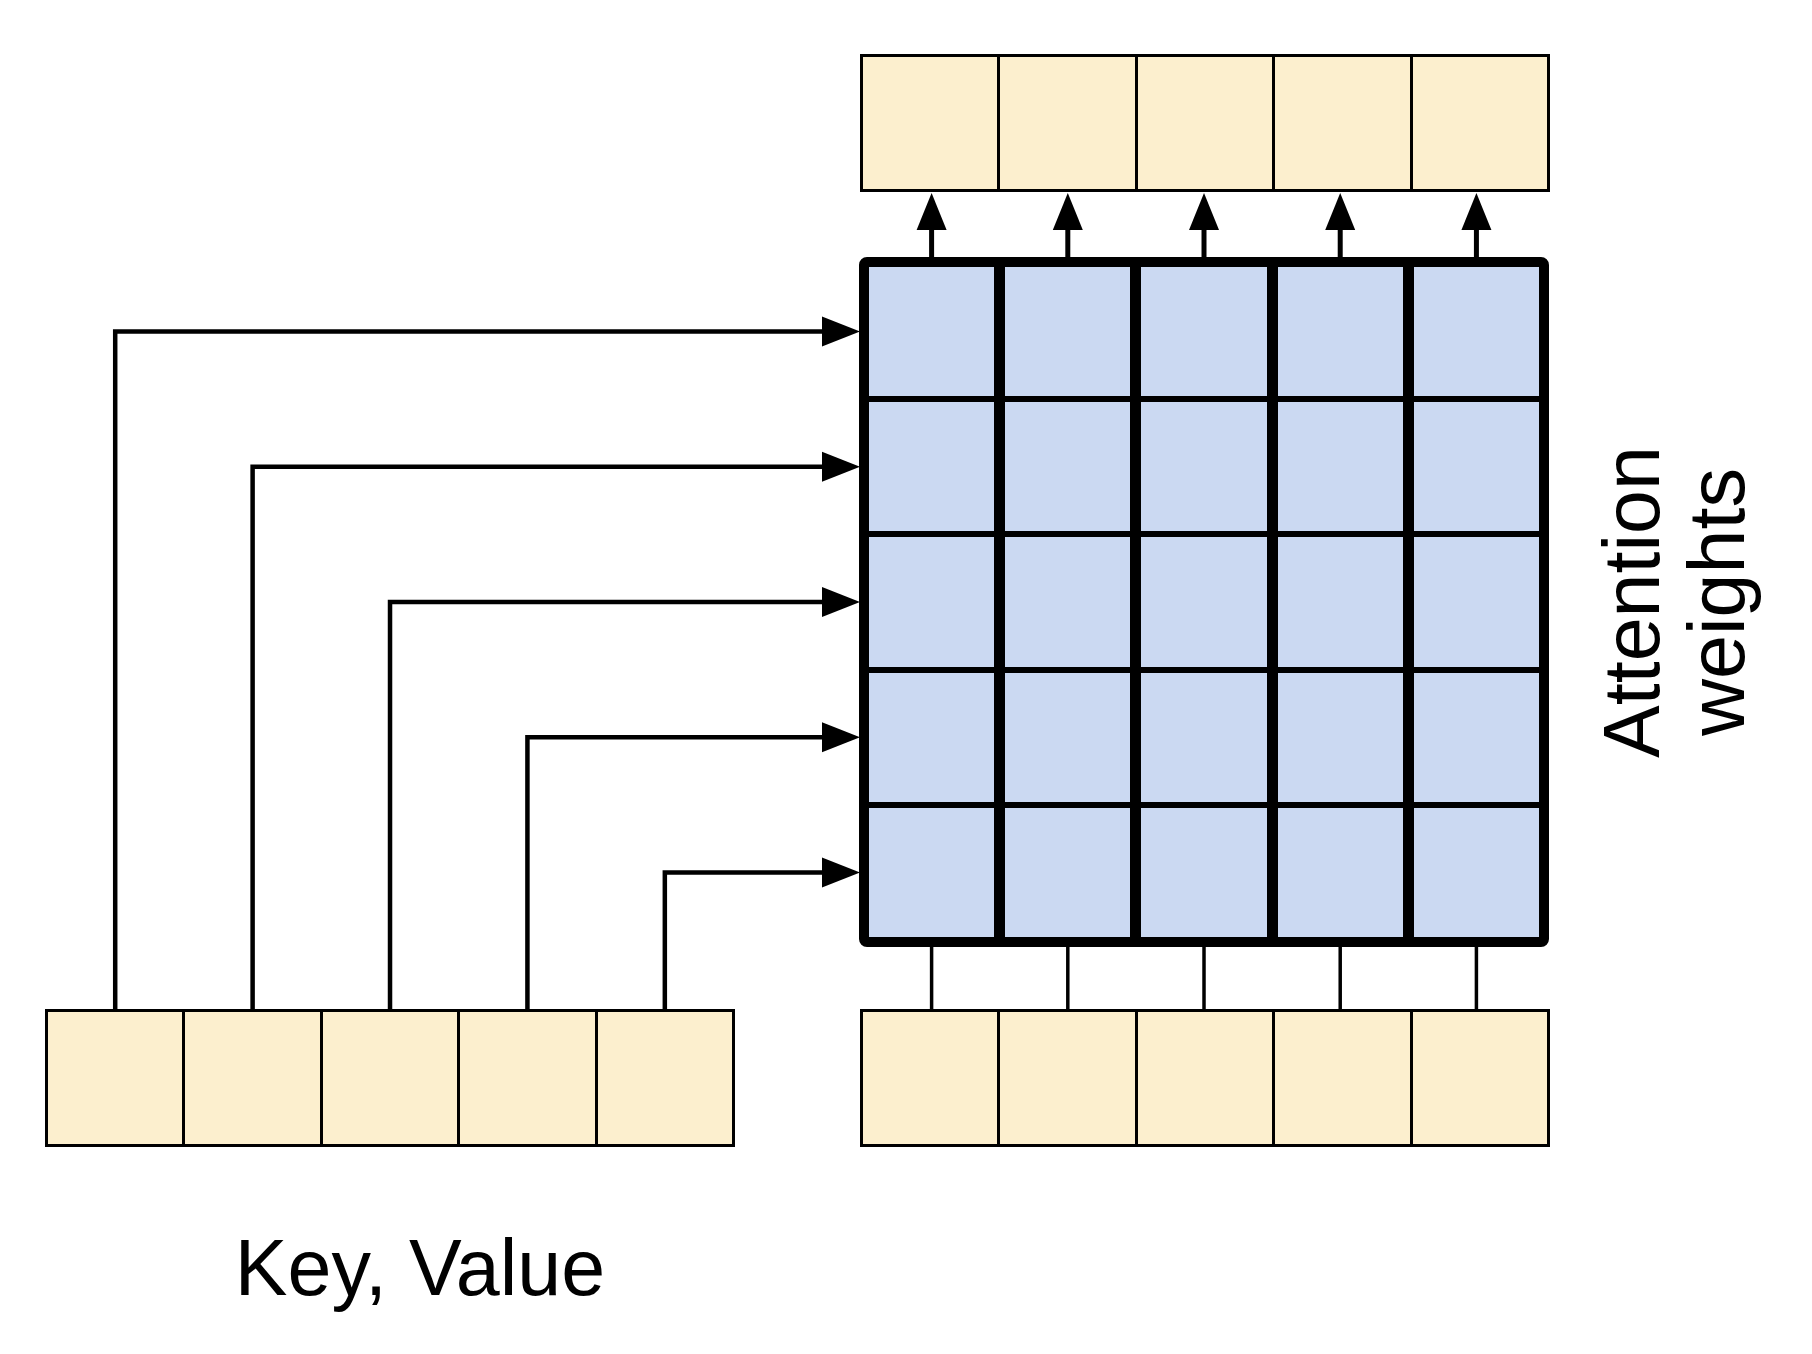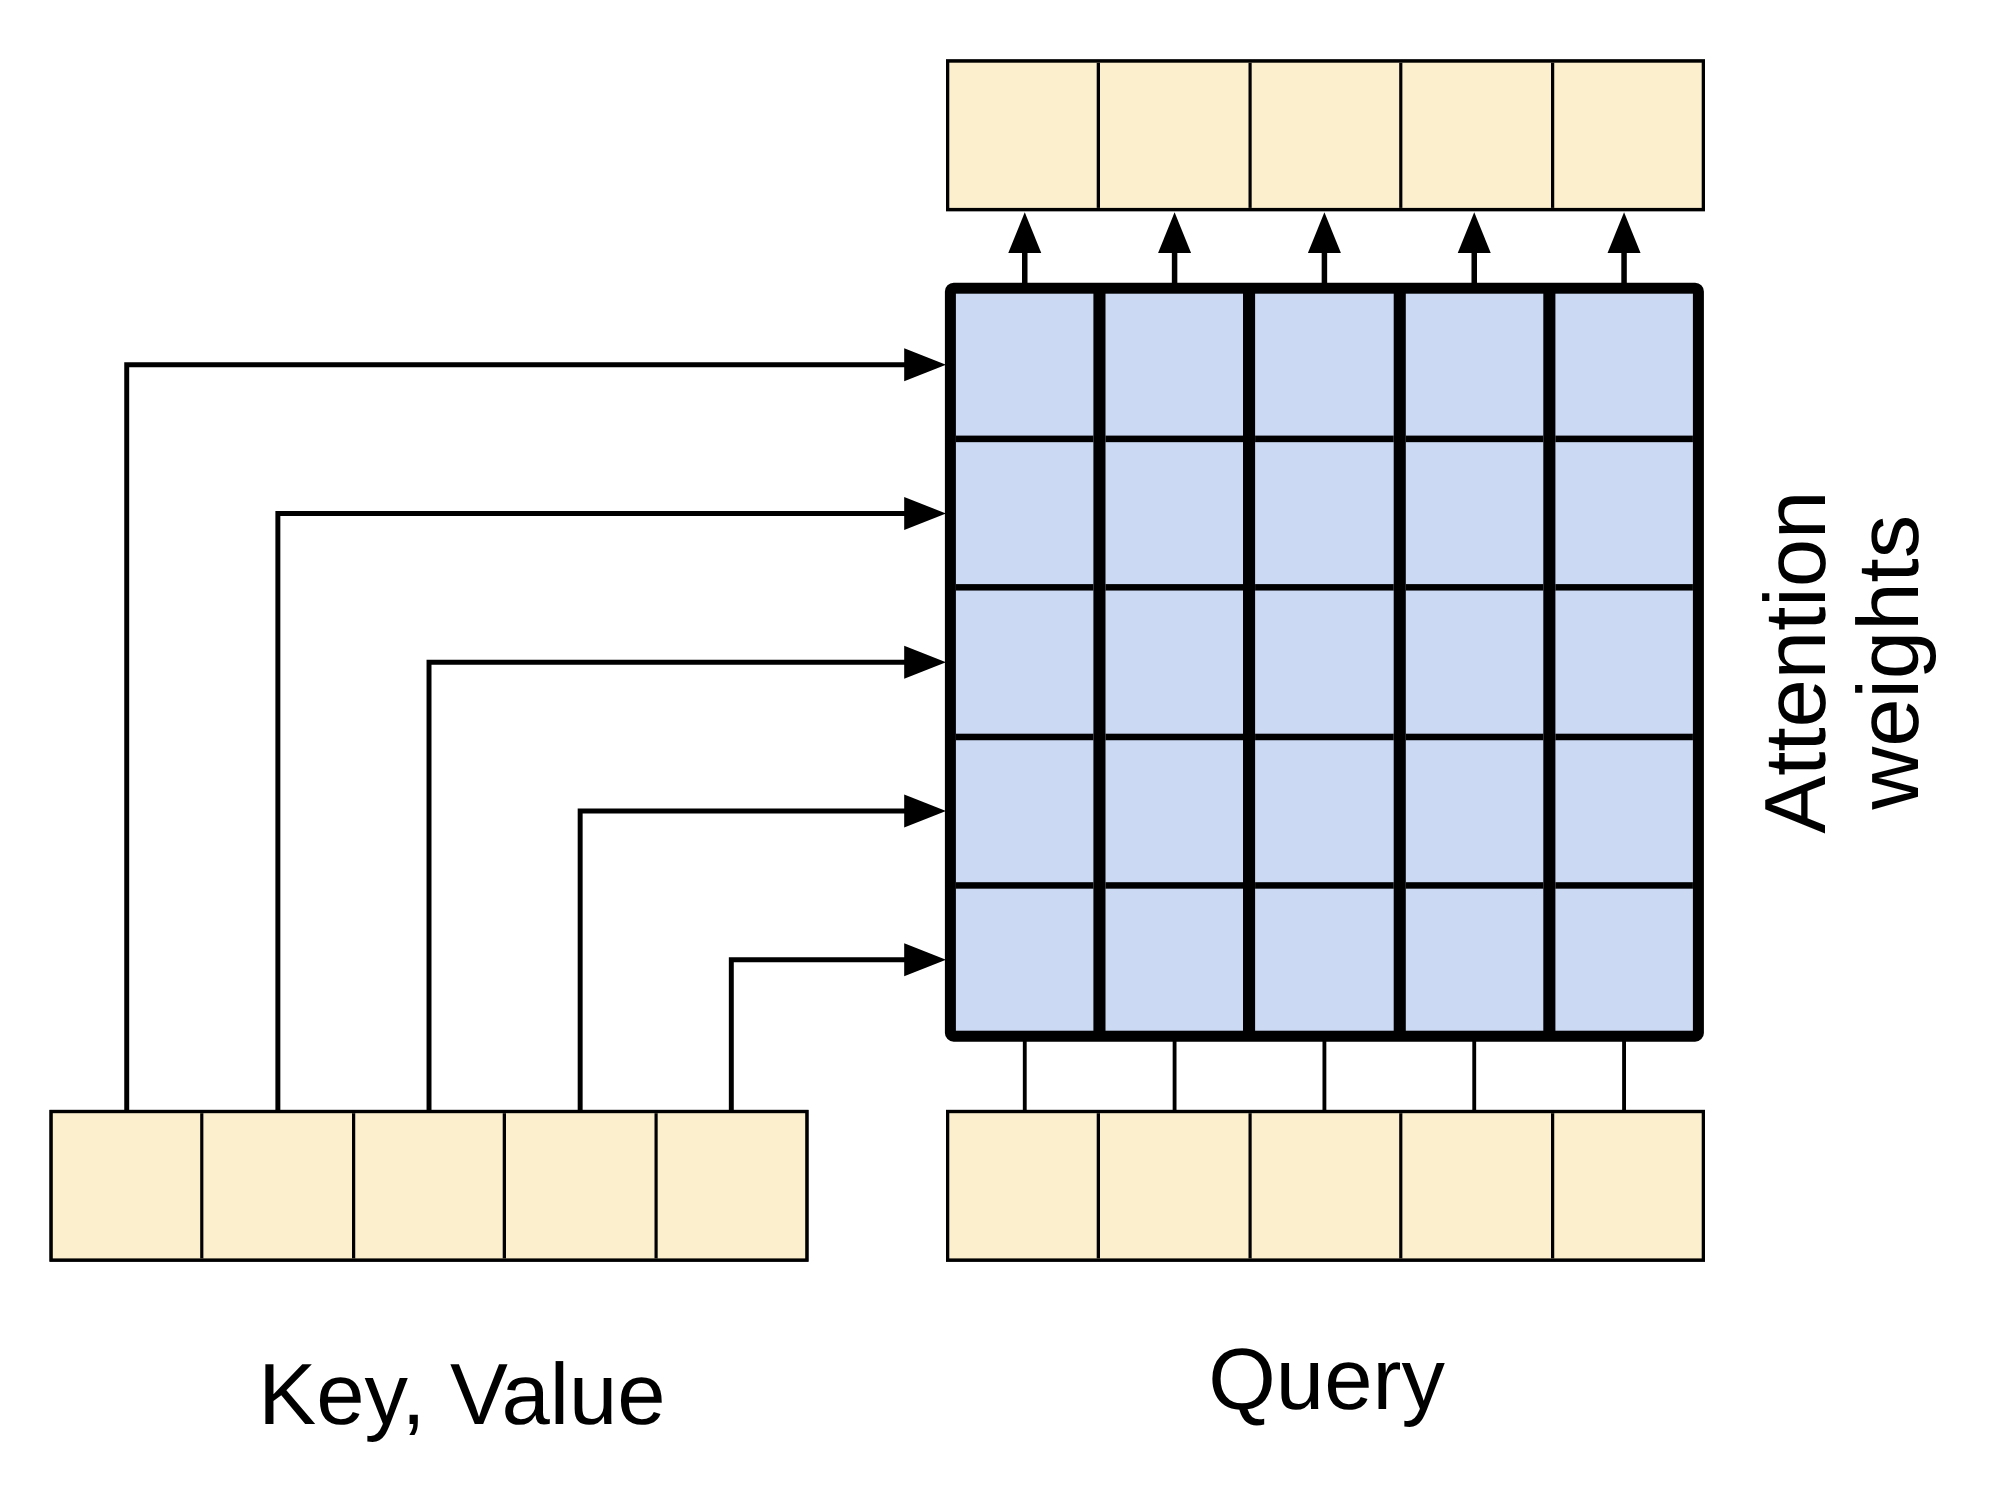--- a/index.html
+++ b/index.html
@@ -176,20 +176,19 @@
   <div id="query-row" class="token-row">
       <div class="t-cell"></div>
       <div class="t-cell"></div>
       <div class="t-cell"></div>
       <div class="t-cell"></div>
       <div class="t-cell"></div>
     </div>
 
   <div id="kv-label" class="label">Key, Value</div>
 
-  <div id="query-label" class="label">Query</div>
 
   <div id="attention-label" class="label">
     <div>Attention</div>
     <div>weights</div>
   </div>
 
 </div>
 
 </body></html>

